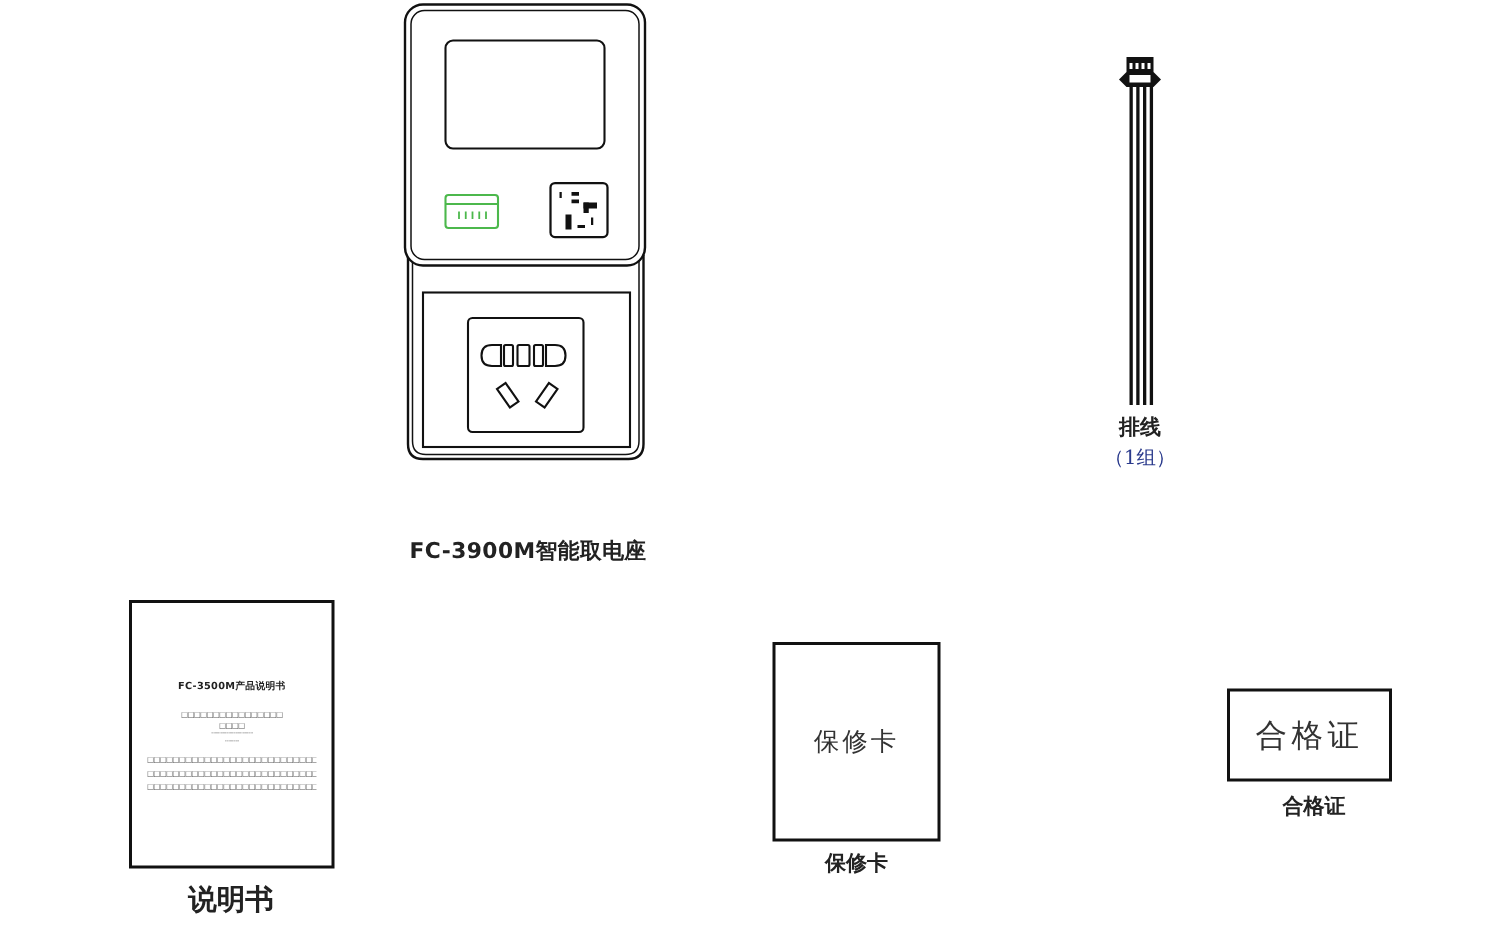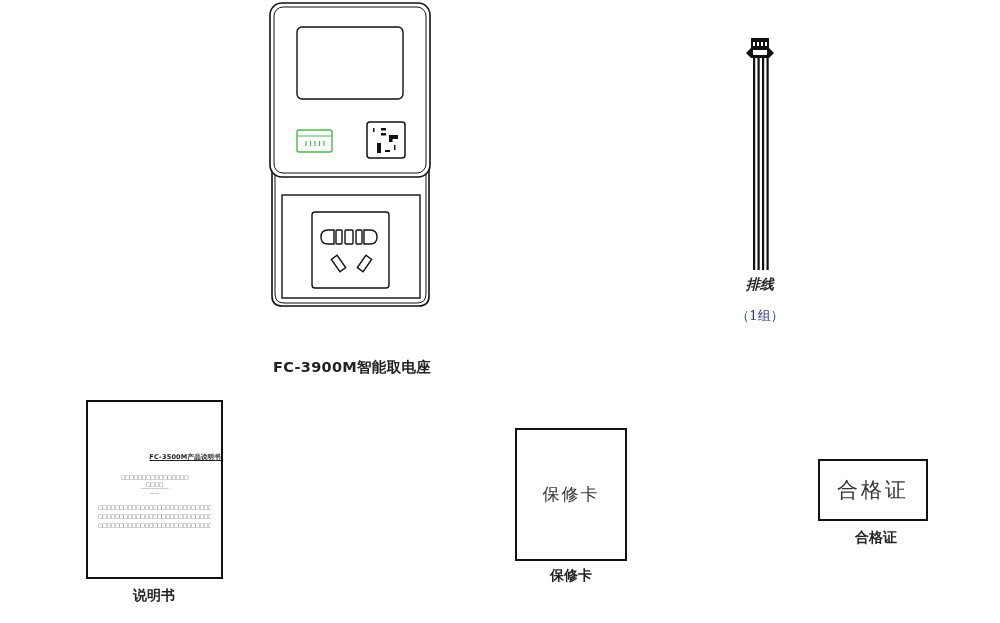--- a/index.html
+++ b/index.html
@@ -1,21 +1,21 @@
 <!DOCTYPE html>
 <html><head>
 <meta charset="utf-8">
 <style>
   html, body { margin:0; padding:0; background:#ffffff; }
   body { width:1000px; height:623px; position:relative; overflow:hidden; font-family:"DejaVu Sans", sans-serif; color:#1a1a1a; }
   .abs { position:absolute; }
   .caption { position:absolute; font-weight:bold; color:#222; white-space:nowrap; text-align:center; font-family:"DejaVu Sans", sans-serif; }
   svg { display:block; }
   .booklet { position:absolute; left:86px; top:400px; width:137px; height:179px; border:2px solid #111; box-sizing:border-box; background:#fff; }
-  .booklet-title { position:absolute; left:0; right:0; top:51px; font-size:6.5px; font-weight:bold; text-align:right; color:#222; letter-spacing:0.2px;text-decoration:underline; }
+  .booklet-title { position:absolute; left:0; right:0; top:51px; font-size:6.5px; font-weight:bold; text-align:center; color:#222; letter-spacing:0.2px; }
   .booklet-line { position:absolute; left:0; right:0; text-align:center; font-size:5px; line-height:6px; color:#555; letter-spacing:-0.5px; white-space:nowrap; overflow:hidden; }
   .card { position:absolute; border:2px solid #111; box-sizing:border-box; background:#fff; display:flex; align-items:center; justify-content:center; }
   .card-text { font-family:"DejaVu Serif", serif; color:#333; }
 </style>
 </head>
 <body>
 
 <div class="abs" style="left:268px; top:2px; width:165px; height:308px;">
   <svg width="165" height="308" viewBox="0 0 165 308">
 
@@ -81,34 +81,34 @@
     </g>
     <path d="M9 12 L27 12 L32 17 L27 22 L9 22 L4 17 Z" fill="#111"></path>
     <rect x="11" y="14" width="14" height="5" fill="#fff"></rect>
 
     <rect x="11" y="20" width="2.2" height="214" fill="#111"></rect>
     <rect x="15.5" y="20" width="2.2" height="214" fill="#111"></rect>
     <rect x="20" y="20" width="2.2" height="214" fill="#111"></rect>
     <rect x="24.5" y="20" width="2.2" height="214" fill="#111"></rect>
   </svg>
 </div>
-<div class="caption" style="left:720px; top:276px; width:80px; font-size:14px;font-style:italic;">排线</div>
-<div class="caption" style="left:720px; top:307px; width:80px; font-size:13px; font-weight:normal; color:#2a3a8c; font-family:'DejaVu Serif', serif;">（1组）</div>
+<div class="caption" style="left:720px; top:276px; width:80px; font-size:14px;">排线</div>
+<div class="caption" style="left:720px; top:296px; width:80px; font-size:13px; font-weight:normal; color:#2a3a8c; font-family:'DejaVu Serif', serif;">（1组）</div>
 
 <div class="booklet">
   <div class="booklet-title">FC-3500M产品说明书</div>
   <div class="booklet-line" style="top:72px;">□□□□□□□□□□□□□□□□</div>
   <div class="booklet-line" style="top:79px;">□□□□</div>
   <div class="booklet-line" style="top:85px; font-size:4px; line-height:4px;">····································</div>
   <div class="booklet-line" style="top:90px; font-size:4px; line-height:4px;">············</div>
   <div class="booklet-line" style="top:102px; left:10px; right:10px;">□□□□□□□□□□□□□□□□□□□□□□□□□□□□□□</div>
   <div class="booklet-line" style="top:111px; left:10px; right:10px;">□□□□□□□□□□□□□□□□□□□□□□□□□□□□□□</div>
   <div class="booklet-line" style="top:120px; left:10px; right:10px;">□□□□□□□□□□□□□□□□□□□□□□□□□□□□□□</div>
 </div>
-<div class="caption" style="left:104px; top:587px; width:100px; font-size:14px;">说明书</div>
+<div class="caption" style="left:104px; top:587px; width:100px; font-size:19px;">说明书</div>
 
 <div class="card" style="left:515px; top:428px; width:112px; height:133px;">
   <span class="card-text" style="font-size:17px; letter-spacing:2px;">保修卡</span>
 </div>
 <div class="caption" style="left:521px; top:567px; width:100px; font-size:14px;">保修卡</div>
 
 <div class="card" style="left:818px; top:459px; width:110px; height:62px;">
   <span class="card-text" style="font-size:21px; letter-spacing:3px;">合格证</span>
 </div>
 <div class="caption" style="left:826px; top:529px; width:100px; font-size:14px;">合格证</div>

